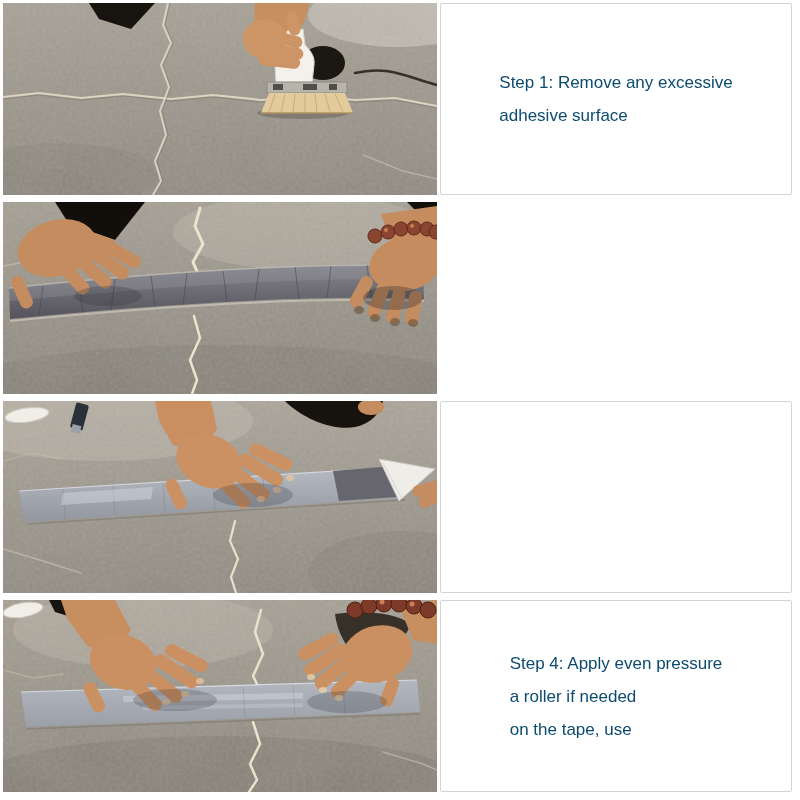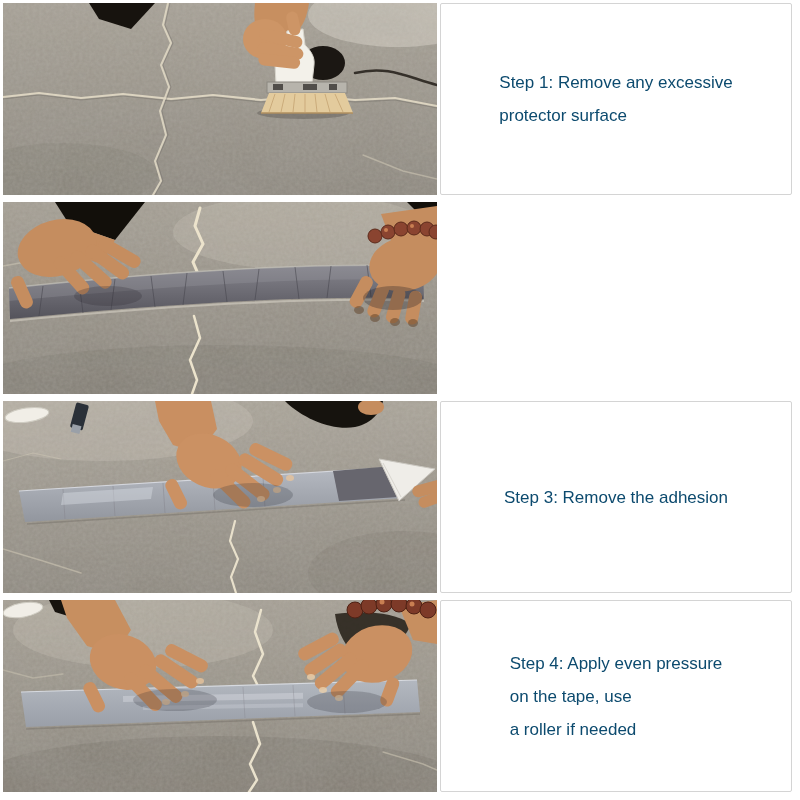--- a/index.html
+++ b/index.html
@@ -87,21 +87,21 @@
               <rect x="256" y="38" width="46" height="12" rx="6" transform="rotate(10 256 38)"></rect>
               <rect x="256" y="50" width="42" height="12" rx="6" transform="rotate(6 256 50)"></rect>
               <rect x="282" y="10" width="12" height="24" rx="6" transform="rotate(-12 282 10)"></rect>
             </g>
           </g>
         </svg>
       </figure>
       <div class="panel">
         <div class="caption">
           <div class="line">Step 1: Remove any excessive</div>
-          <div class="line">protector surface</div>
+          <div class="line">adhesive surface</div>
         </div>
       </div>
     </div>
 
     <div class="row">
       <figure class="photo">
         <svg viewBox="0 0 434 192" preserveAspectRatio="none">
           <defs>
             <linearGradient id="s2g" x1="0" y1="0" x2="0" y2="1">
               <stop offset="0" stop-color="#a29c91"></stop>
@@ -273,21 +273,20 @@
               <ellipse cx="258" cy="98" rx="4" ry="3"></ellipse>
                 <ellipse cx="274" cy="89" rx="4" ry="3"></ellipse>
               <ellipse cx="287" cy="77" rx="4" ry="3"></ellipse>
             </g>
             <ellipse cx="250" cy="94" rx="40" ry="12" fill="#20242c" opacity="0.22"></ellipse>
           </g>
         </svg>
       </figure>
       <div class="panel">
         <div class="caption">
-          <div class="line">Step 3: Remove the adhesion</div>
         </div>
       </div>
     </div>
 
     <div class="row">
       <figure class="photo">
         <svg viewBox="0 0 434 192" preserveAspectRatio="none">
           <defs>
             <linearGradient id="s4g" x1="0" y1="0" x2="0" y2="1">
               <stop offset="0" stop-color="#a39d92"></stop>
@@ -376,20 +375,20 @@
                 <ellipse cx="320" cy="90" rx="4" ry="3"></ellipse>
               <ellipse cx="308" cy="77" rx="4" ry="3"></ellipse>
             </g>
             <ellipse cx="344" cy="102" rx="40" ry="11" fill="#23262c" opacity="0.22"></ellipse>
           </g>
         </svg>
       </figure>
       <div class="panel">
         <div class="caption">
           <div class="line">Step 4: Apply even pressure</div>
+          <div class="line">a roller if needed</div>
           <div class="line">on the tape, use</div>
-          <div class="line">a roller if needed</div>
         </div>
       </div>
     </div>
 
   </div>
 </div>
 
 </body></html>

